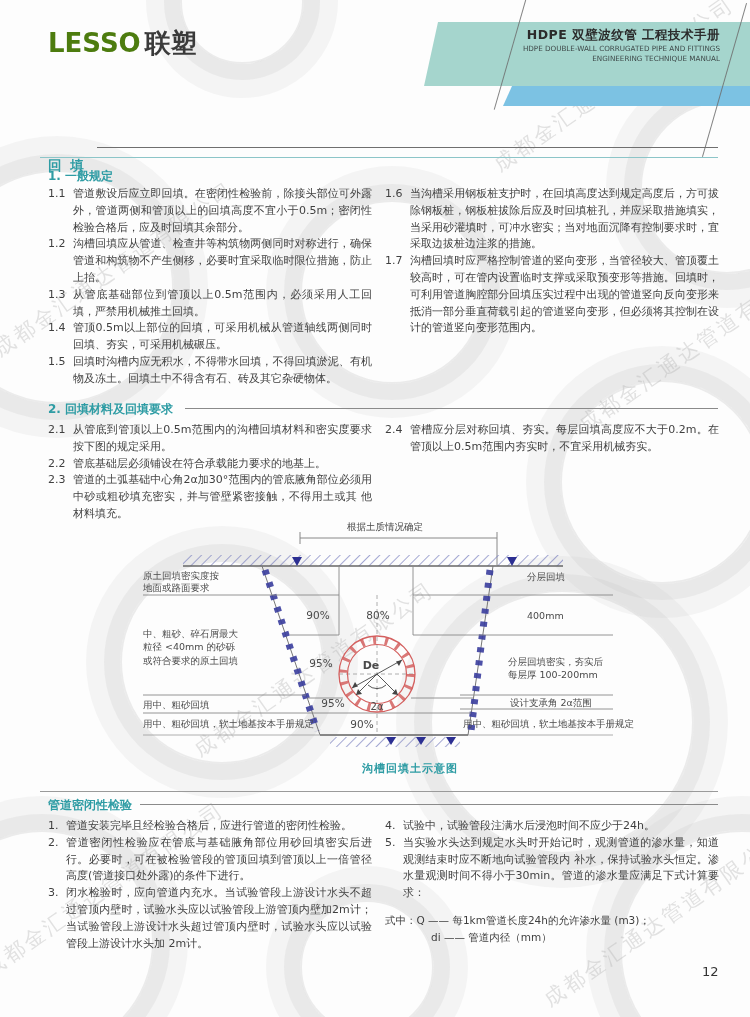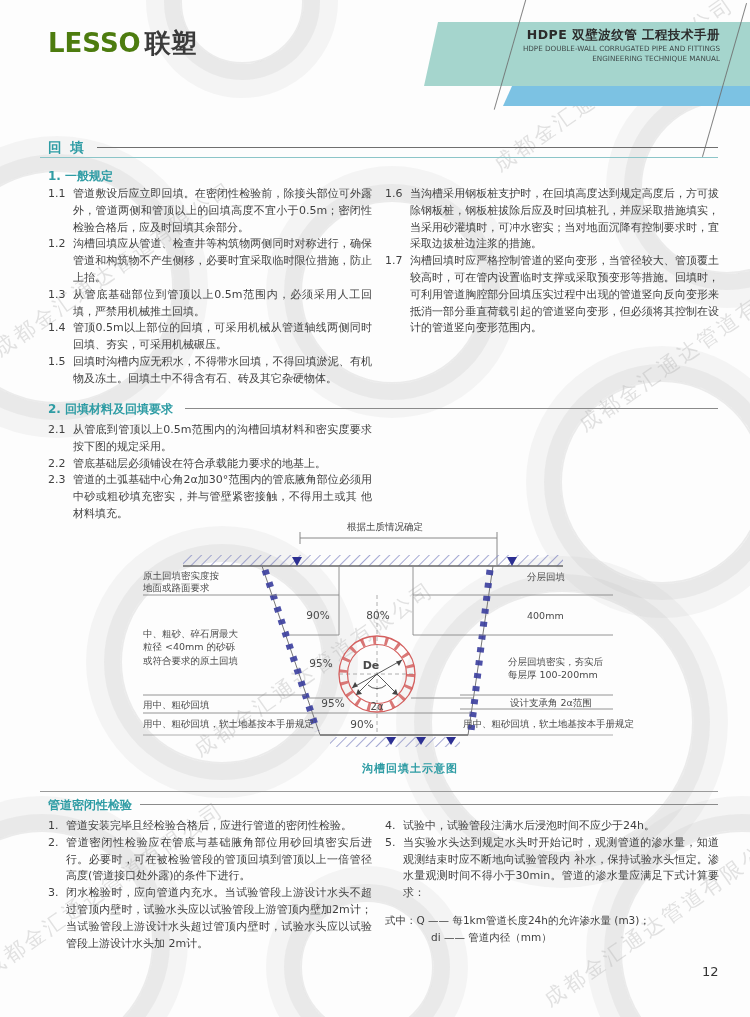--- a/index.html
+++ b/index.html
@@ -21,21 +21,21 @@
   .diagline{position:absolute;width:1px;background:#6d6d6d;opacity:.85;}
   .dl1{left:510px;top:-6px;height:118px;transform:rotate(16deg);}
   .dl2{left:724px;top:0;height:160px;transform:rotate(16deg);}
   .logo{position:absolute;left:48px;top:26px;font-weight:bold;font-size:26px;letter-spacing:0;}
   .logo .lesso{color:#4d7c0f;}
   .logo .cn{color:#3a3a3a;margin-left:4px;}
   .htitle{position:absolute;left:430px;top:27px;width:290px;text-align:right;}
   .htitle .t1{font-size:12.5px;font-weight:bold;color:#2b2b2b;letter-spacing:.5px;}
   .htitle .t2{font-size:7.2px;color:#3f4a4a;line-height:9px;}
   
-  .sec-head{position:absolute;left:48px;top:139px;font-size:13.5px;font-weight:bold;color:#2e9ca4;letter-spacing:2px;}
+  .sec-head{position:absolute;left:48px;top:157px;font-size:13.5px;font-weight:bold;color:#2e9ca4;letter-spacing:2px;}
   .hrule{position:absolute;height:1px;background:#6f6f6f;}
   .hrule-teal{position:absolute;height:1px;background:#8cc5c8;}
   .sub-head{position:absolute;font-size:12px;font-weight:bold;color:#2e9ca4;}
   
   .colL{position:absolute;left:48px;width:324px;}
   .colR{position:absolute;left:385px;width:334px;}
   .item{display:flex;font-size:11px;line-height:16.8px;}
   .item .num{flex:0 0 25px;}
   .item .num.n2{flex:0 0 18px;}
   .item .txt{flex:1;text-align:justify;word-break:break-all;}
@@ -137,20 +137,24 @@
     <div class="item">
         <span class="num">2.2</span>
         <span class="txt">管底基础层必须铺设在符合承载能力要求的地基上。</span>
       </div>
     <div class="item">
         <span class="num">2.3</span>
         <span class="txt">管道的土弧基础中心角2α加30°范围内的管底腋角部位必须用中砂或粗砂填充密实，并与管壁紧密接触，不得用土或其 他材料填充。</span>
       </div>
   </div>
   <div class="colR" style="top:422px;">
+    <div class="item">
+        <span class="num">2.4</span>
+        <span class="txt">管槽应分层对称回填、夯实。每层回填高度应不大于0.2m。在管顶以上0.5m范围内夯实时，不宜采用机械夯实。</span>
+      </div>
   </div>
 
   <svg class="diagram" width="680" height="250" viewBox="0 0 680 250">
     <defs>
       <pattern id="gh" width="7" height="11" patternUnits="userSpaceOnUse" patternTransform="rotate(45)">
         <line x1="0" y1="0" x2="0" y2="11" stroke="#7d82c0" stroke-width="1.4"></line>
       </pattern>
     </defs>
 
     <text x="345" y="12" font-size="9.5" text-anchor="middle">根据土质情况确定</text>

